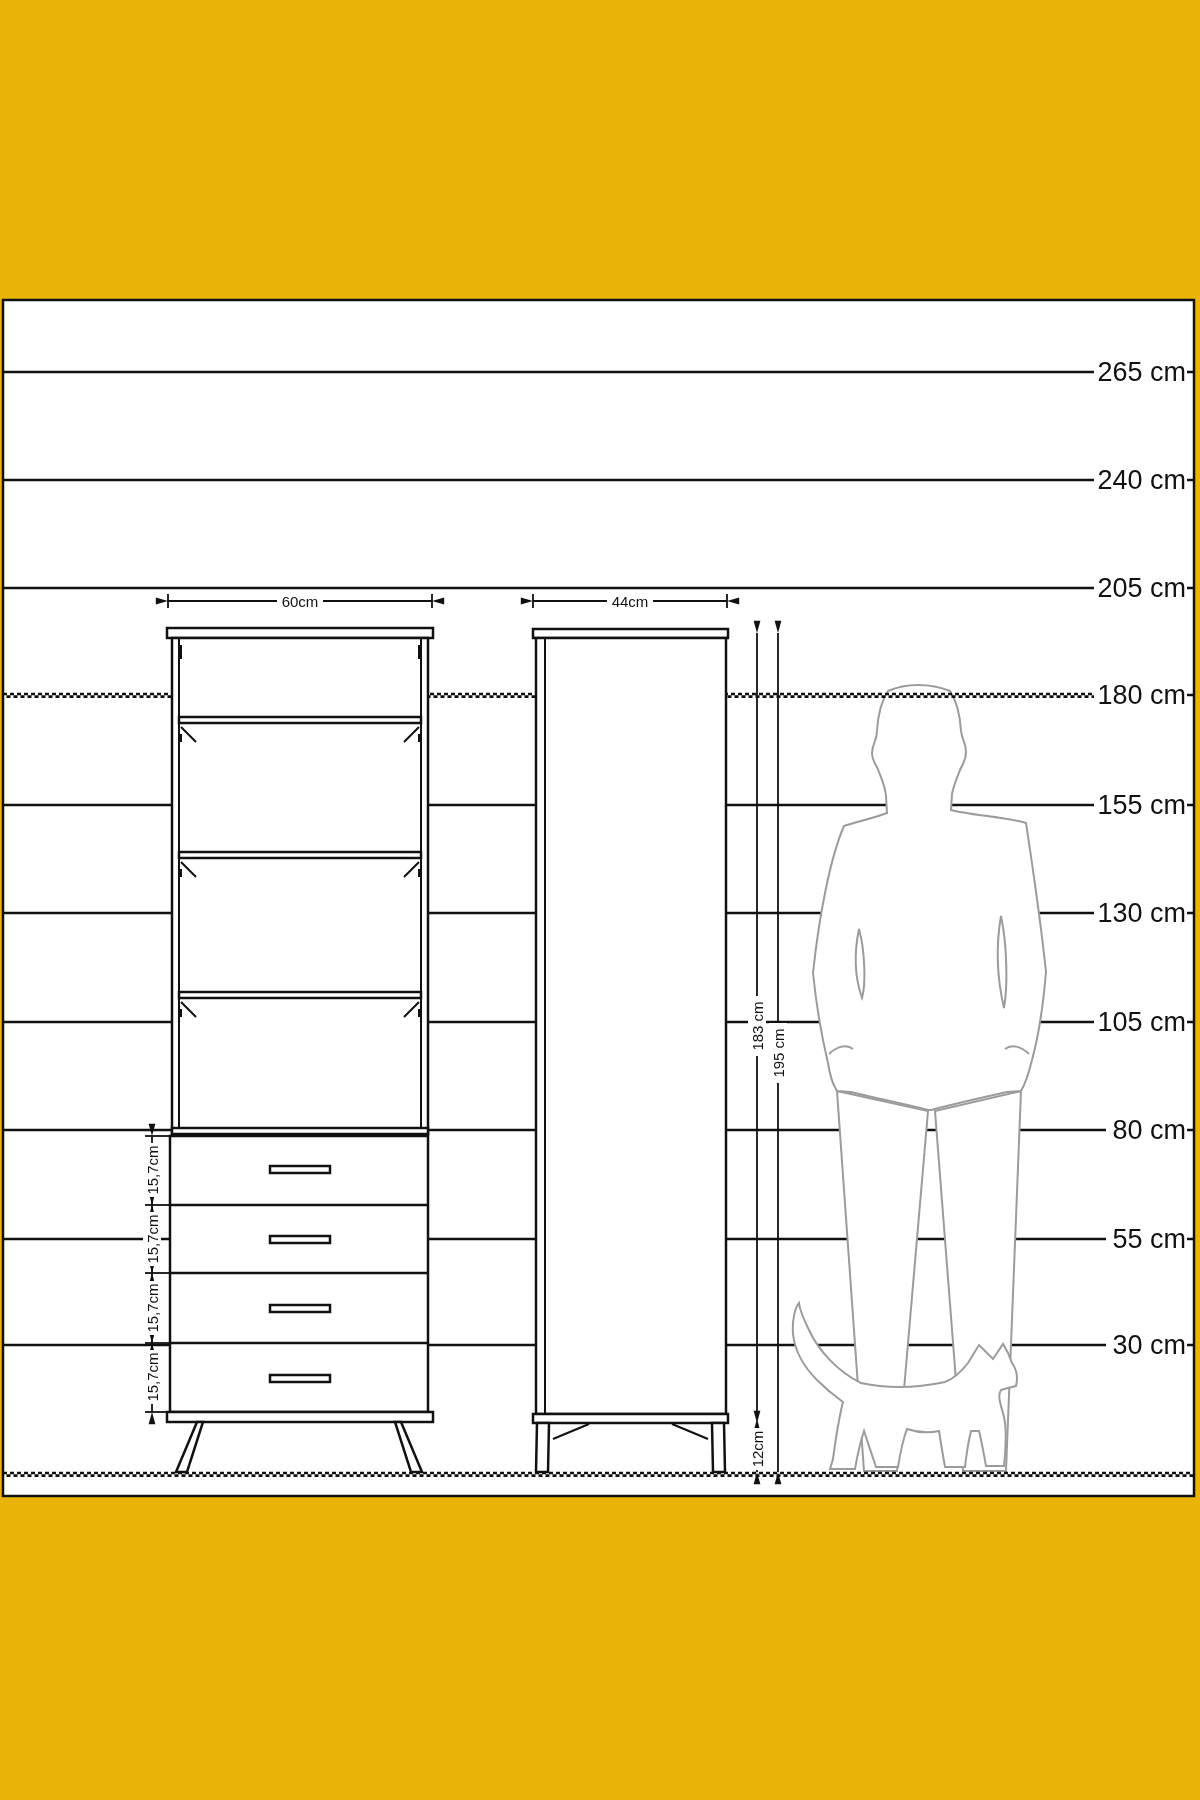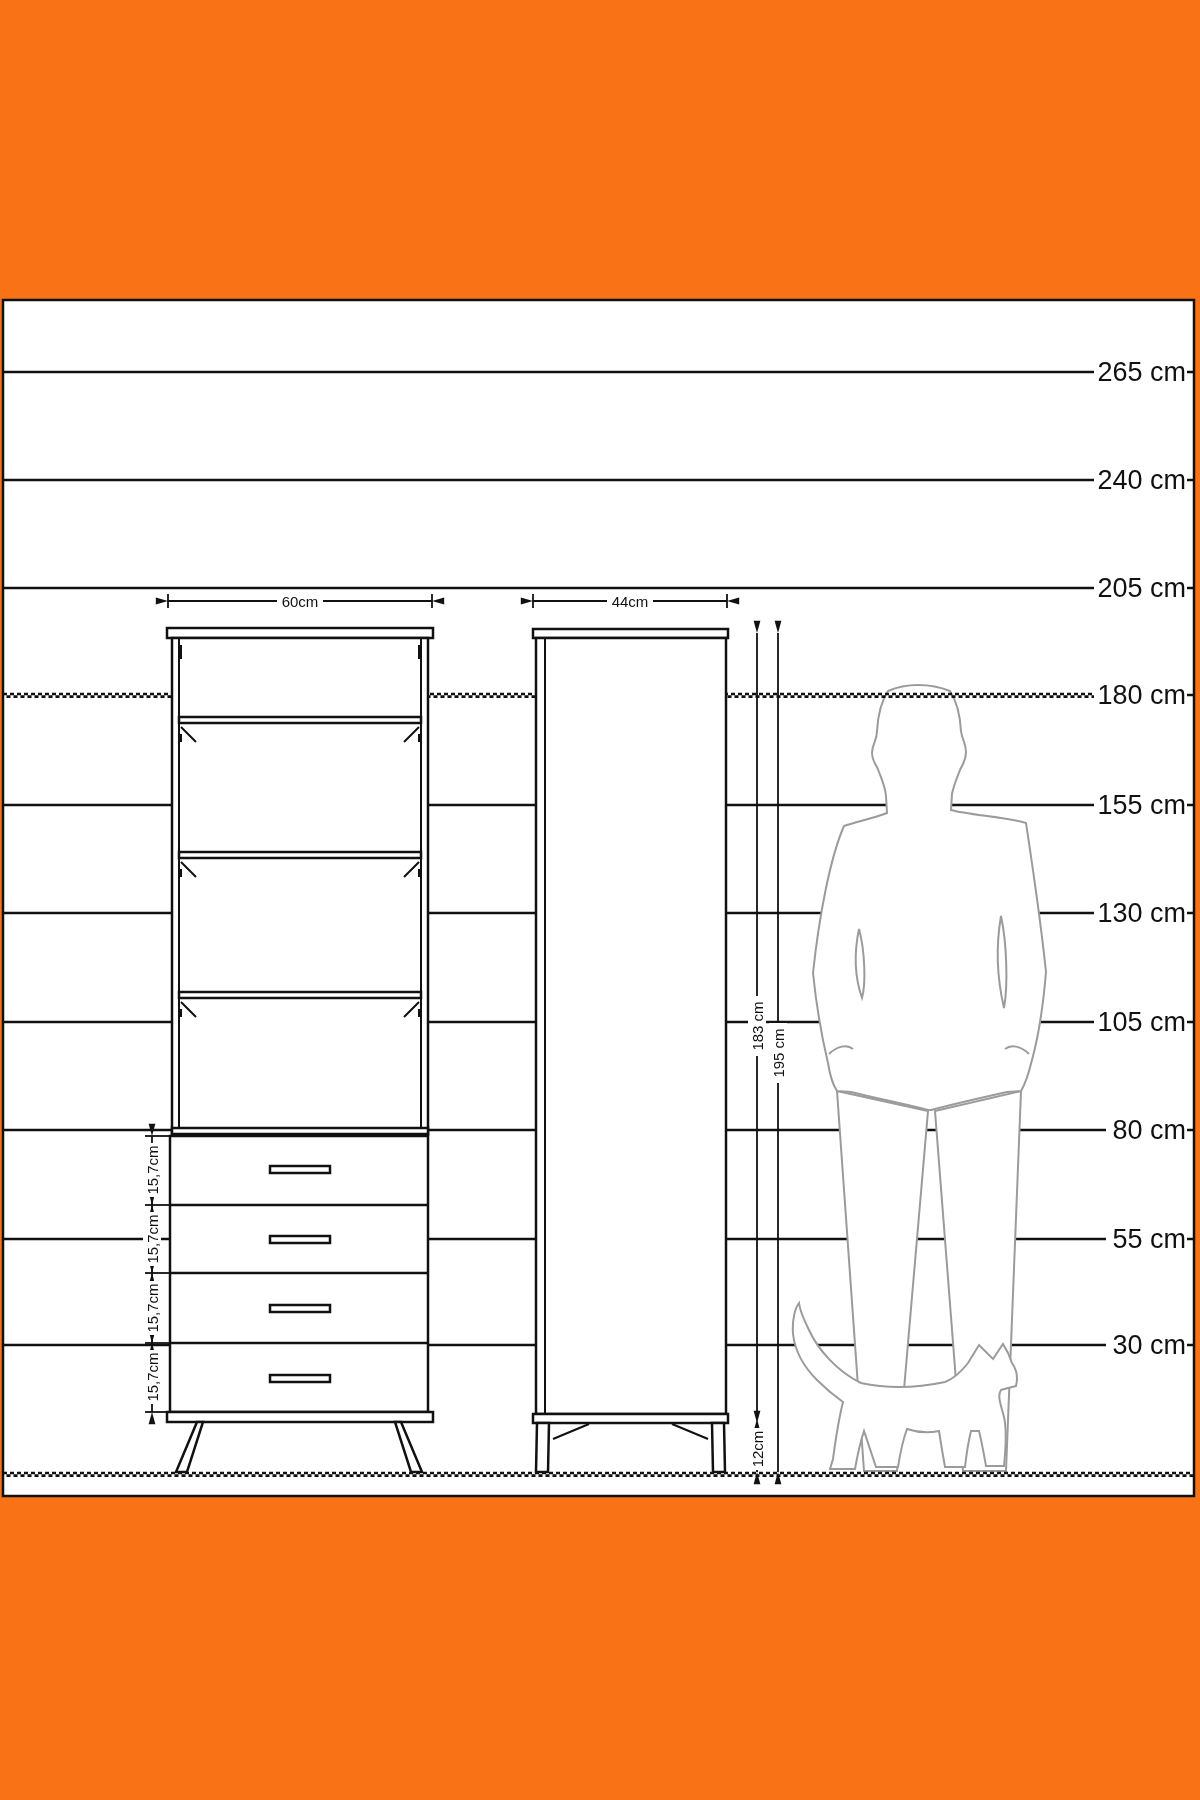--- a/index.html
+++ b/index.html
@@ -1,16 +1,16 @@
 <!DOCTYPE html>
 <html><head>
 <meta charset="utf-8">
 <style>
   html,body{margin:0;padding:0;background:#ffffff;}
-  .page{position:relative;width:1200px;height:1800px;background:#f97316;overflow:hidden;
+  .page{position:relative;width:1200px;height:1800px;background:#eab308;overflow:hidden;
         font-family:"Liberation Sans", sans-serif;}
   svg text{font-family:"Liberation Sans", sans-serif;fill:#111;}
   .rlabel{font-size:27px;}
   .dlabel{font-size:15px;}
   .ln{stroke:#111;stroke-width:2.5;fill:none;}
   .thin{stroke:#111;stroke-width:2;fill:none;}
   .box{stroke:#111;stroke-width:2.5;fill:#ffffff;}
   .dash{stroke:#111;stroke-width:2.6;fill:none;stroke-dasharray:4 3;}
   .dim{stroke:#111;stroke-width:1.8;fill:none;}
   .sil{fill:#ffffff;stroke-width:2;}

